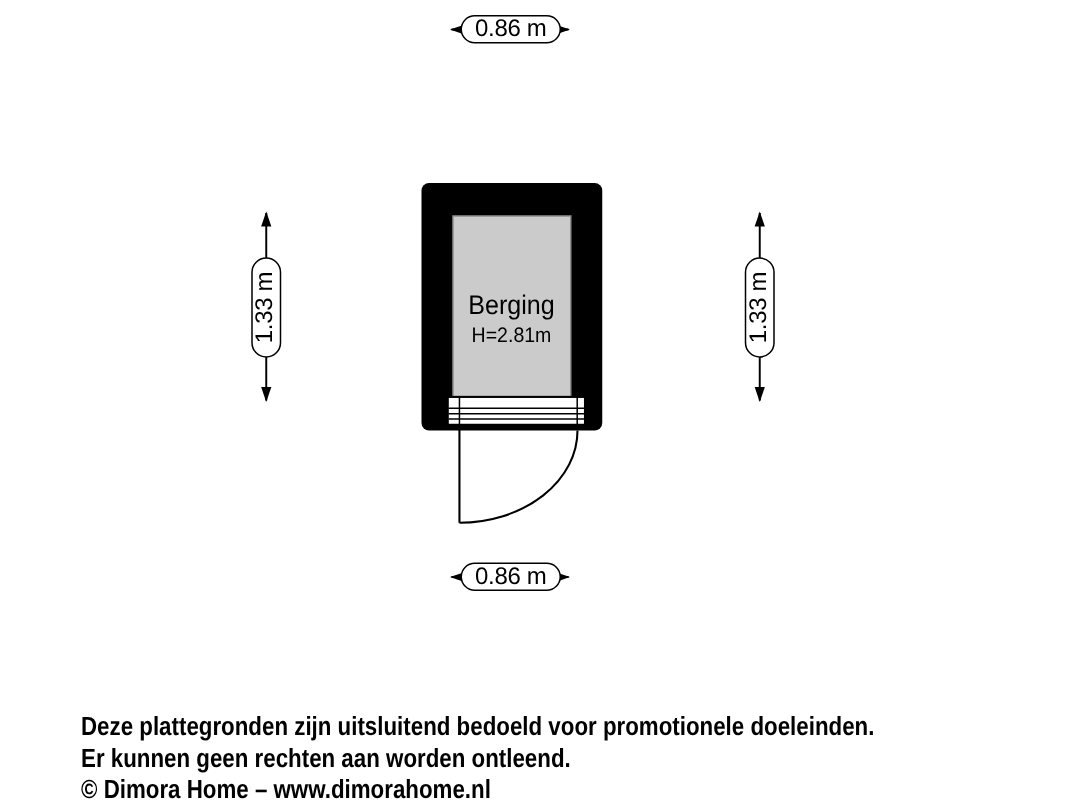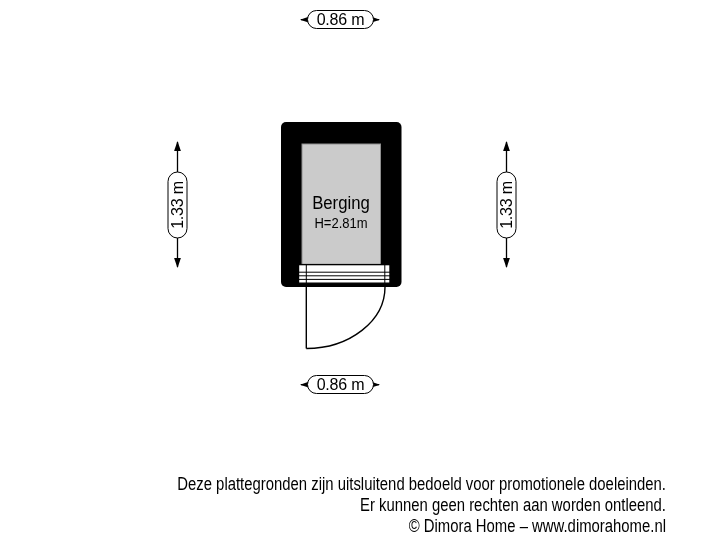--- a/index.html
+++ b/index.html
@@ -32,22 +32,22 @@
   
   .room-label{
     position:absolute;left:291px;top:192px;width:100px;text-align:center;
     transform:scaleX(0.93);transform-origin:50% 50%;
   }
   .room-name{font-size:18px;line-height:22px;}
   .room-height{font-size:14px;line-height:16px;margin-top:1px;}
 
   
   .footer{
-    position:absolute;left:0;top:474px;width:720px;text-align:right;
-    font-weight:normal;font-size:17.5px;line-height:21px;
+    position:absolute;left:0;top:474px;width:720px;text-align:left;
+    font-weight:bold;font-size:17.5px;line-height:21px;
   }
   .f-line{transform:scaleX(0.85);transform-origin:50% 50%;}
 </style>
 </head>
 <body>
 
 <div class="stage">
 
   <svg class="plan-svg" viewBox="0 0 720 540" aria-hidden="true">
 

